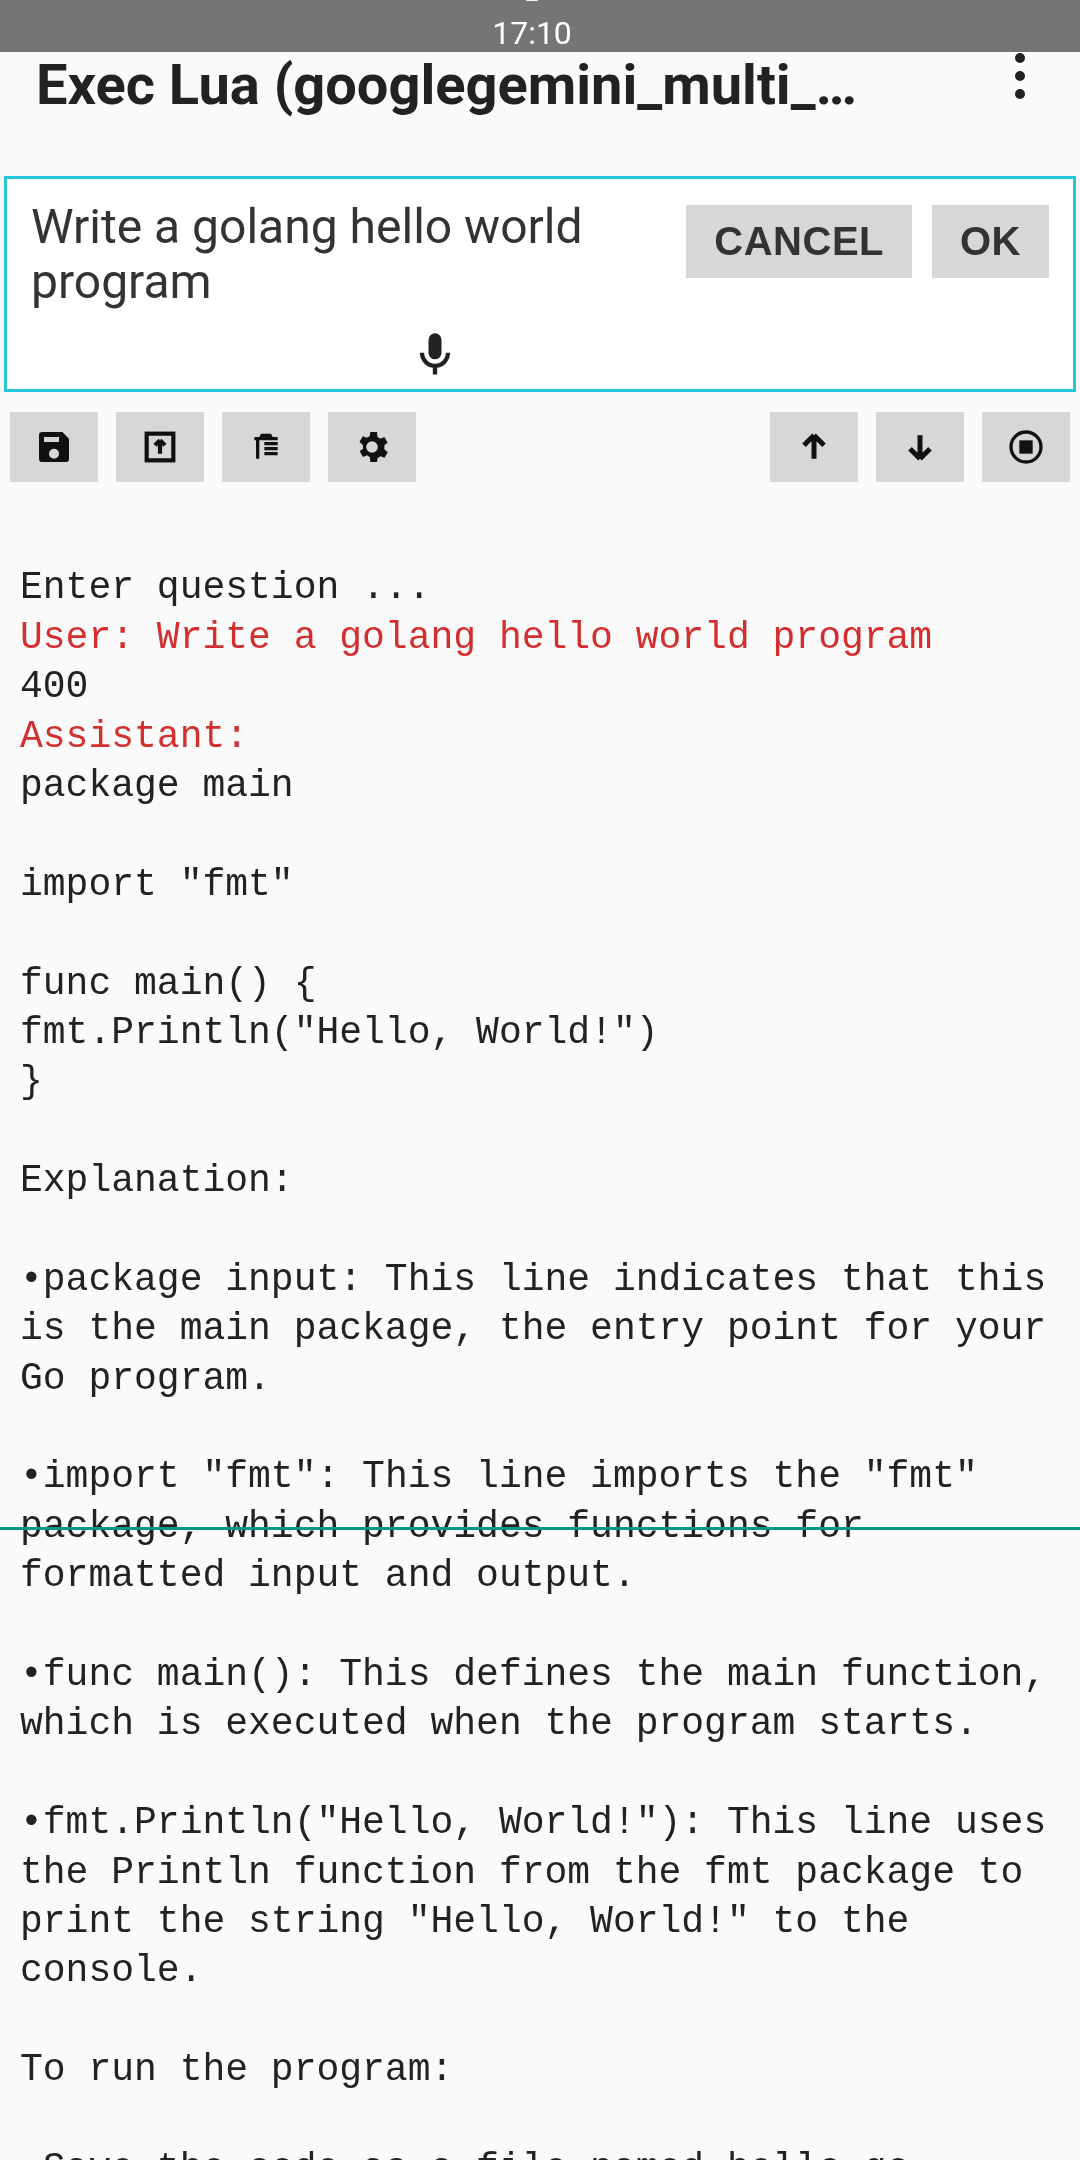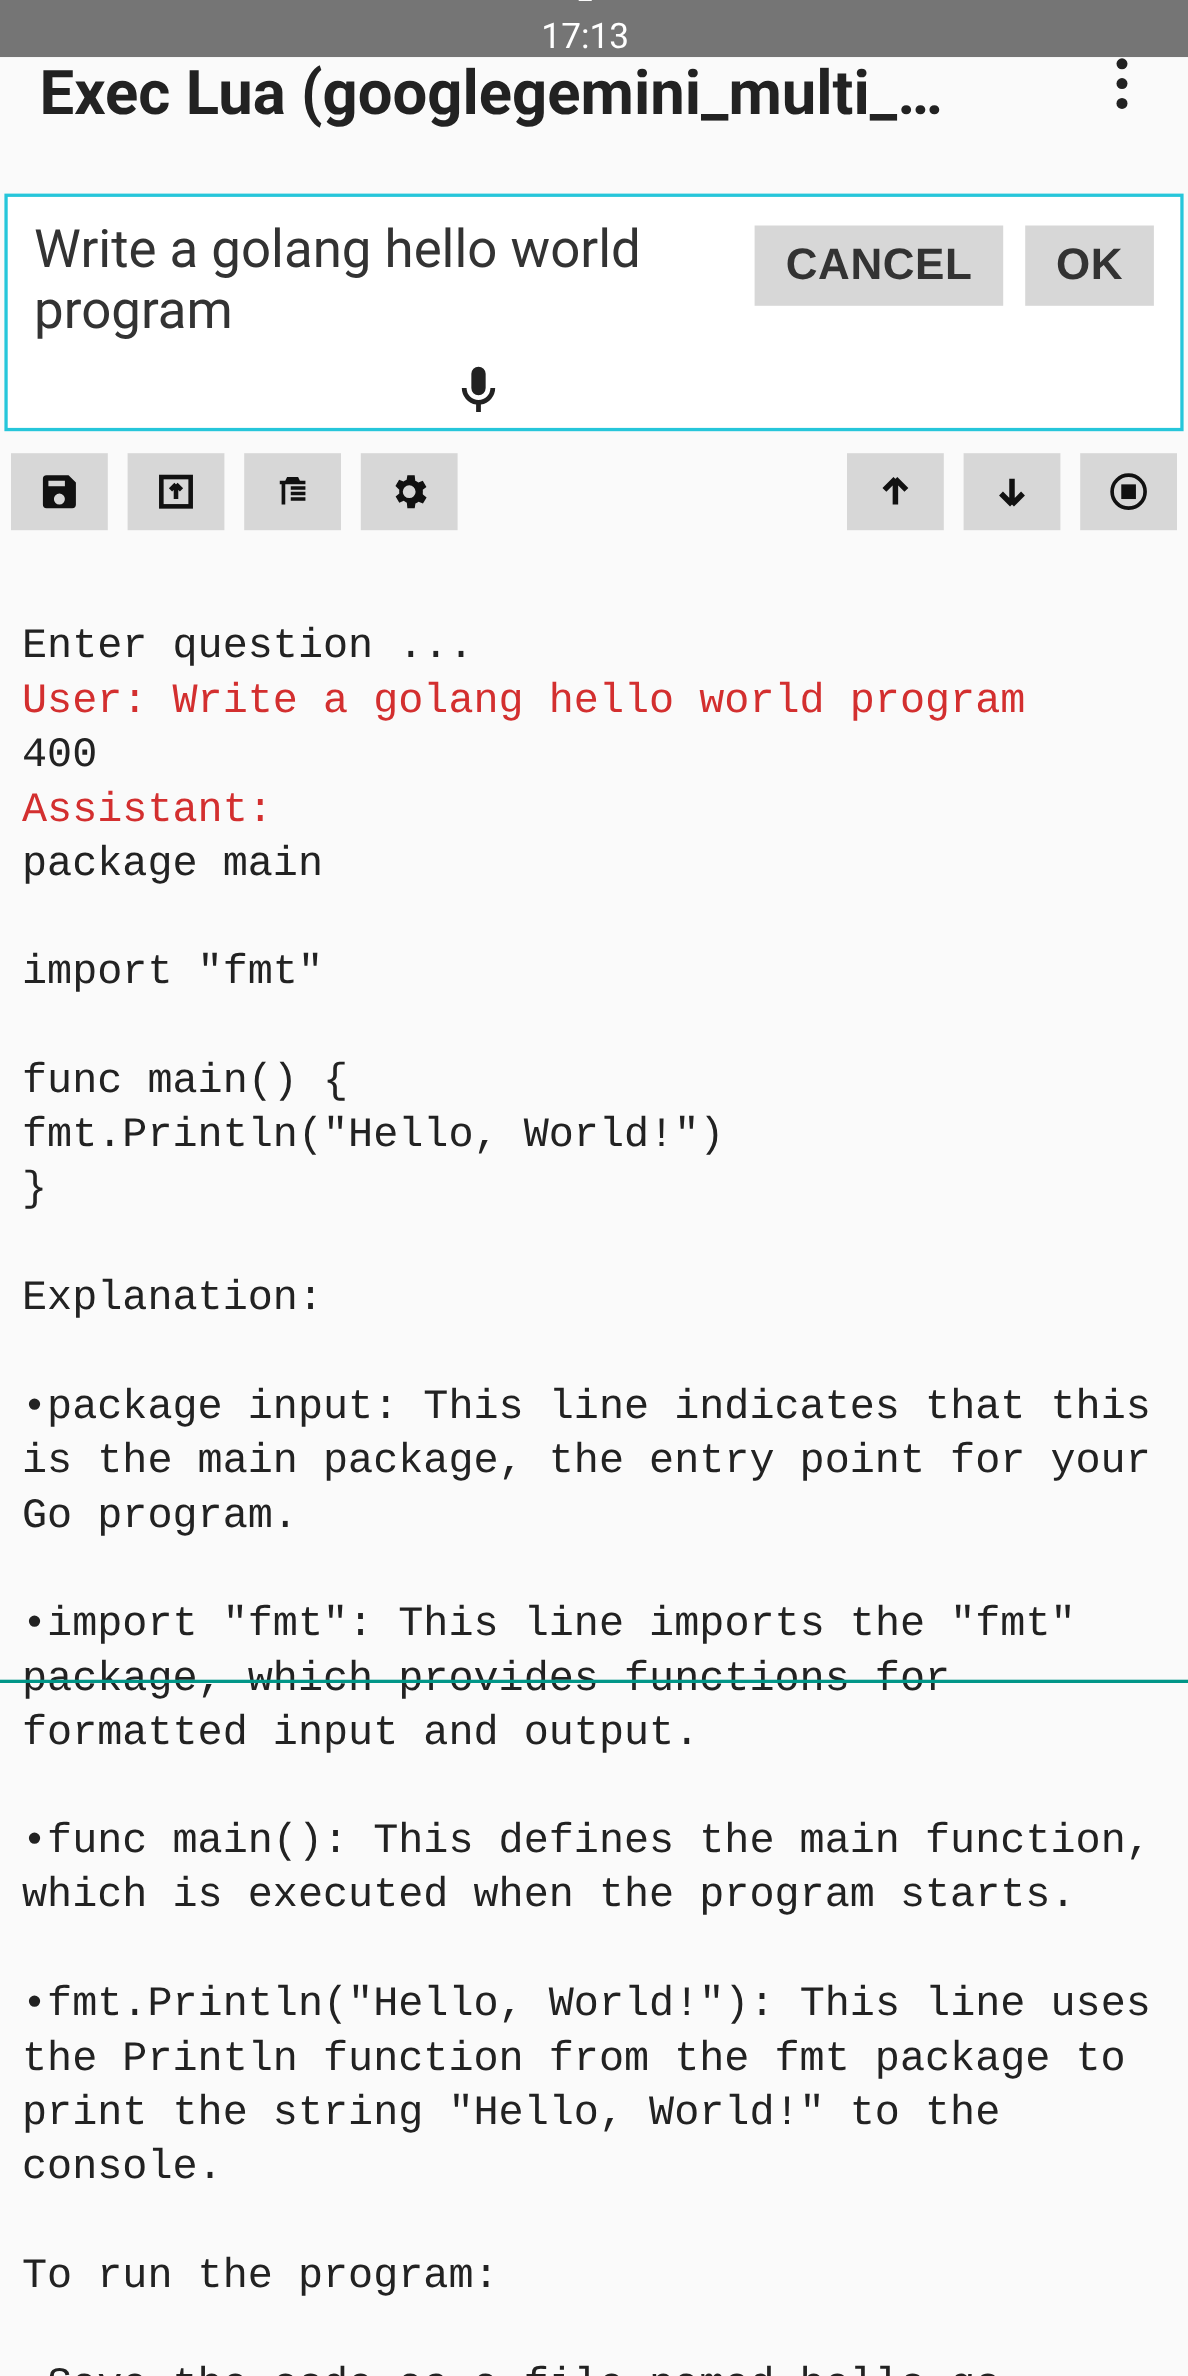--- a/index.html
+++ b/index.html
@@ -62,21 +62,21 @@
       </span>
   </div>
   <span>26%</span>
   <span class="sicon" style="width:20px;">
       <svg viewBox="0 0 12 24" fill="#fff">
         <rect x="1" y="3" width="10" height="20" fill="#ccc"></rect>
         <rect x="1" y="18" width="10" height="5" fill="#fff"></rect>
         <rect x="4" y="1" width="4" height="2" fill="#ccc"></rect>
       </svg>
     </span>
-  <span>17:13</span>
+  <span>17:10</span>
 </div>
 
 <div class="app-bar">
   <div class="app-title">Exec Lua (googlegemini_multi_…</div>
   <div class="menu-dots">
       <span></span>
       <span></span>
       <span></span>
     </div>
 </div>

